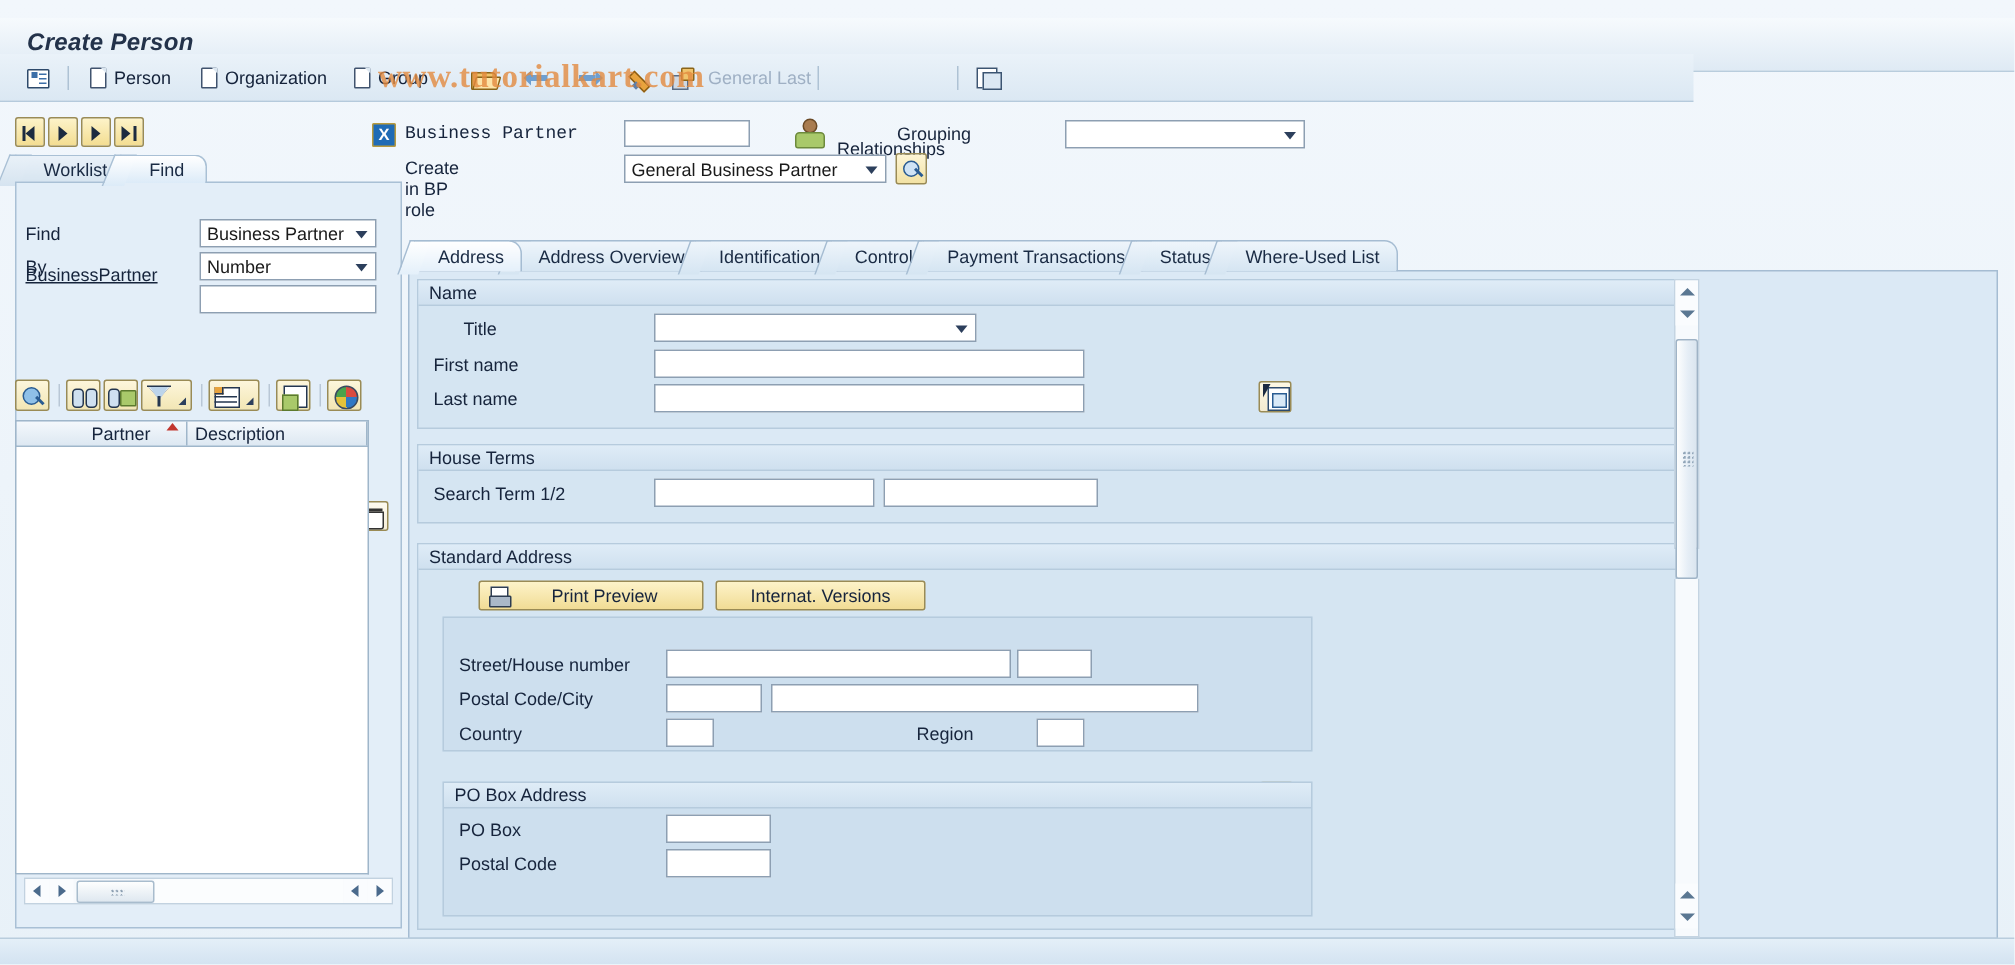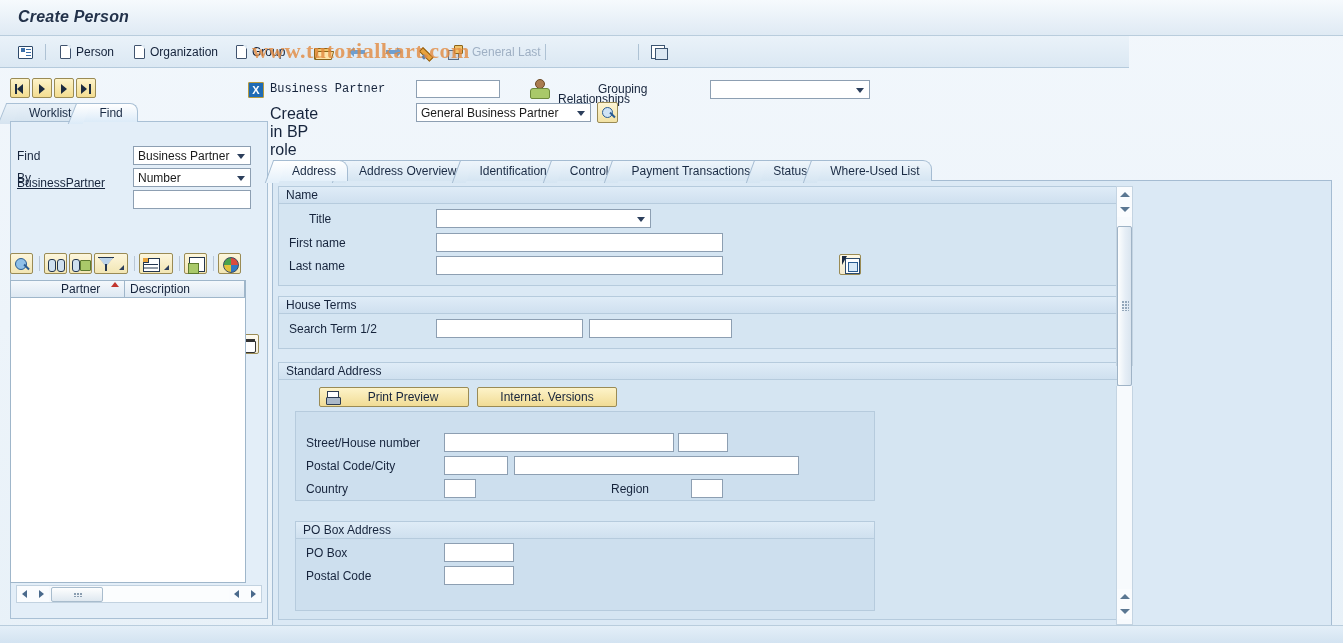--- a/index.html
+++ b/index.html
@@ -13,21 +13,21 @@
     background: #ffffff;
   }
   #app {
     position: relative;
     width: 1343px; height: 643px;
     background: linear-gradient(180deg,#f2f7fc 0%, #e8f1f8 100%);
   }
 
   
   .titlebar {
-    position: absolute; left: 0; top: 0; width: 1343px; height: 36px;
+    position: absolute; left: 0; top: 12px; width: 1343px; height: 36px;
     background: linear-gradient(180deg,#f6fafd 0%,#dfeaf4 100%);
     border-bottom: 1px solid #b9cddd;
   }
   .titlebar .ttl {
     position: absolute; left: 18px; top: 8px;
     font-size: 16px; font-weight: bold; font-style: italic;
     color: #23324a; letter-spacing: .2px;
   }
 
   
@@ -137,21 +137,21 @@
     background:#a97c50;border:1px solid #6b4a26;}
   .person-ic:after{content:"";position:absolute;left:1px;top:9px;width:18px;height:9px;border-radius:3px 3px 2px 2px;
     background:#a9c96a;border:1px solid #6d8a3c;}
   .grp-lbl { position:absolute; left:350px; top:2px; font-size:12px; color:#16243c; }
   .grp-sel {
     position:absolute; left:462px; top:0px; width:160px; height:19px;
     border:1px solid #8d9fb2; background:#fff;
   }
   .grp-sel .caret{position:absolute;right:5px;top:7px;border-width:5px 4px 0 4px;border-style:solid;
     border-color:#2c3f5c transparent transparent transparent;}
-  .role-lbl { position:absolute; left:22px; top:25px; font-size:16px; color:#16243c; }
+  .role-lbl { position:absolute; left:22px; top:25px; font-size:12px; color:#16243c; }
   .role-sel {
     position:absolute; left:168px; top:23px; width:175px; height:19px;
     border:1px solid #8d9fb2; background:#fff; font-size:12px; padding:1px 18px 0 4px;
     line-height:17px; white-space:nowrap; overflow:hidden;
   }
   .role-sel .caret{position:absolute;right:5px;top:7px;border-width:5px 4px 0 4px;border-style:solid;
     border-color:#2c3f5c transparent transparent transparent;}
   .role-help {
     position:absolute; left:349px; top:22px; width:21px; height:21px;
     border:1px solid #9a8b55; border-radius:2px;

